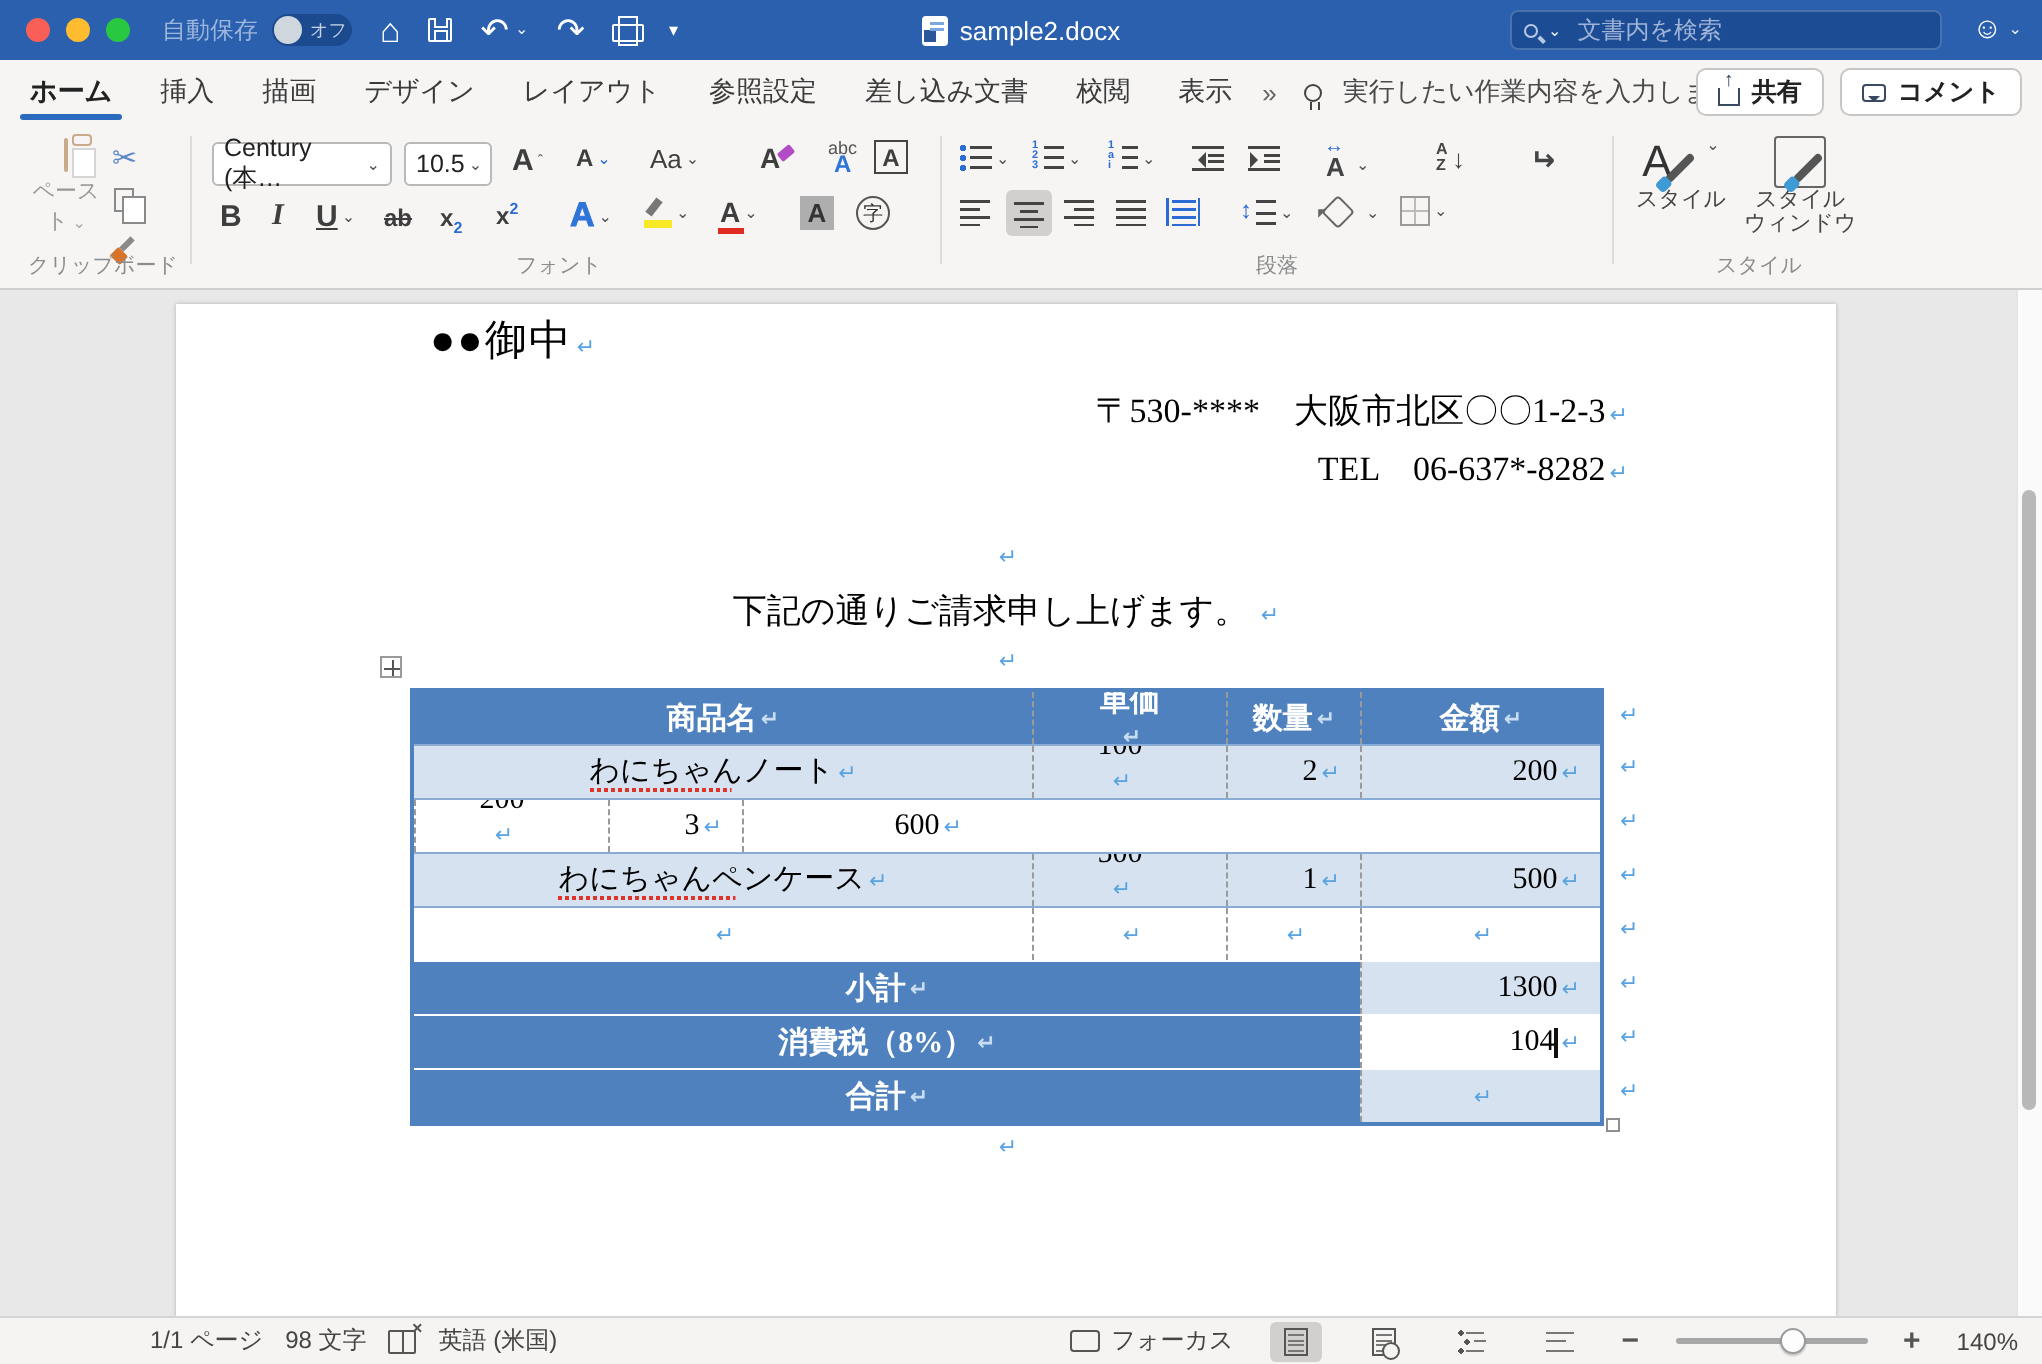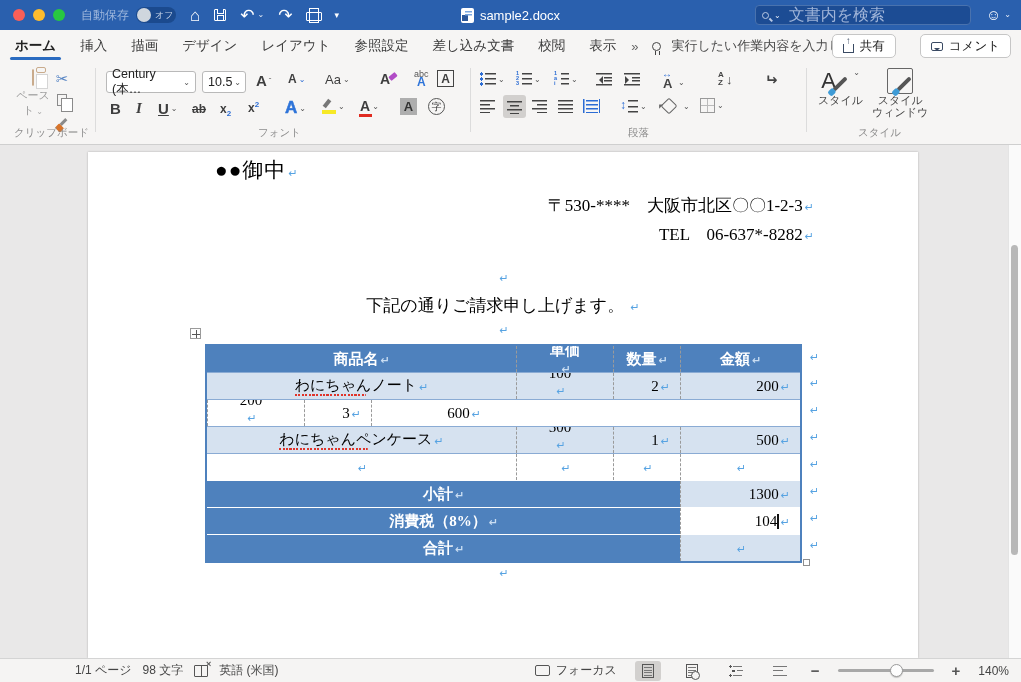--- a/index.html
+++ b/index.html
@@ -23,34 +23,34 @@
   .printer::before { content:""; position:absolute; left:0; top:4px; width:14px; height:7px; border:1.5px solid #fff; border-radius:1px; }
   .printer::after { content:""; position:absolute; left:3px; top:0; width:8px; height:13px; border:1.5px solid #fff; background:transparent; }
   .titlewrap { position:absolute; left:0; top:0; width:1021px; height:30px; display:flex; align-items:center; justify-content:center; pointer-events:none; }
   .docicon { width:13px; height:15px; background:#fff; border-radius:2px; margin-right:6px;
     background-image:linear-gradient(#7aa7e0,#7aa7e0),linear-gradient(#7aa7e0,#7aa7e0),linear-gradient(#2b579a,#2b579a);
     background-size:7px 1.5px,7px 1.5px,6px 6px; background-position:4px 3px,4px 6px,1px 7px; background-repeat:no-repeat; }
   .doctitle { color:#fff; font-size:13px; }
   .searchbox { position:absolute; right:50px; top:5px; width:216px; height:20px; background:#1c4c94; border:1px solid #4972ae; border-radius:4px; display:flex; align-items:center; padding:0 6px; }
   .mag { width:7px; height:7px; border:1.5px solid #b9c9e4; border-radius:50%; position:relative; }
   .mag::after { content:""; position:absolute; left:6px; top:6px; width:4px; height:1.5px; background:#b9c9e4; transform:rotate(45deg); }
-  .searchph { color:#9fb4d8; font-size:16px; margin-left:8px; }
+  .searchph { color:#9fb4d8; font-size:12px; margin-left:8px; }
   .smiley { position:absolute; right:10px; top:6px; color:#fff; font-size:15px; display:flex; align-items:center; }
 
   
   .tabrow { position:absolute; left:0; top:30px; width:1021px; height:32px; background:#f6f5f4; display:flex; align-items:center; }
   .tab { font-size:13.5px; color:#3b3b3b; margin-left:22px; padding:6px 1px; position:relative; white-space:nowrap; }
   .tab.first { margin-left:14px;text-align:center; }
   .tab.active { color:#222; font-weight:bold; }
   .tab.active::after { content:""; position:absolute; left:-4px; right:-4px; bottom:1px; height:3px; background:#2a6bc0; border-radius:2px; }
   .tab-ovf { color:#666; font-size:13px; margin-left:14px; letter-spacing:-2px; }
   .bulb { width:9px; height:9px; border:1.5px solid #444; border-radius:50%; position:relative; margin-left:16px; }
   .bulb::after { content:""; position:absolute; left:1.5px; top:8px; width:3px; height:4px; border-left:1.5px solid #444; border-right:1.5px solid #444; }
   .tellme { color:#4a4a4a; font-size:13px; margin-left:10px; }
-  .tr-btns { position:absolute; right:10px; top:4px; display:flex; gap:24px; }
+  .tr-btns { position:absolute; right:10px; top:4px; display:flex; gap:8px;font-weight:bold; }
   .wbtn { height:24px; background:#fff; border:1px solid #c6c6c6; border-radius:5px; display:flex; align-items:center; padding:0 10px; font-size:12.5px; color:#222; gap:6px; }
   .shareic { width:11px; height:9px; border:1.5px solid #3a4a63; border-top:none; position:relative; margin-top:5px; }
   .shareic::after { content:"↑"; position:absolute; left:2px; top:-9px; font-size:10px; color:#3a4a63; font-weight:bold; }
   .commentic { width:12px; height:9px; border:1.5px solid #3a4a63; border-radius:2px; position:relative; }
   .commentic::after { content:""; position:absolute; left:2px; bottom:-4px; border:3px solid transparent; border-top-color:#3a4a63; }
 
   
   .ribbon { position:absolute; left:0; top:62px; width:1021px; height:83px; background:#f6f5f4; border-bottom:1px solid #cfcfcf; }
   .vsep { position:absolute; top:6px; height:64px; width:1px; background:#dcdcdc; }
   .glabel { position:absolute; bottom:4px; font-size:10.5px; color:#8c8c8c; white-space:nowrap; }

